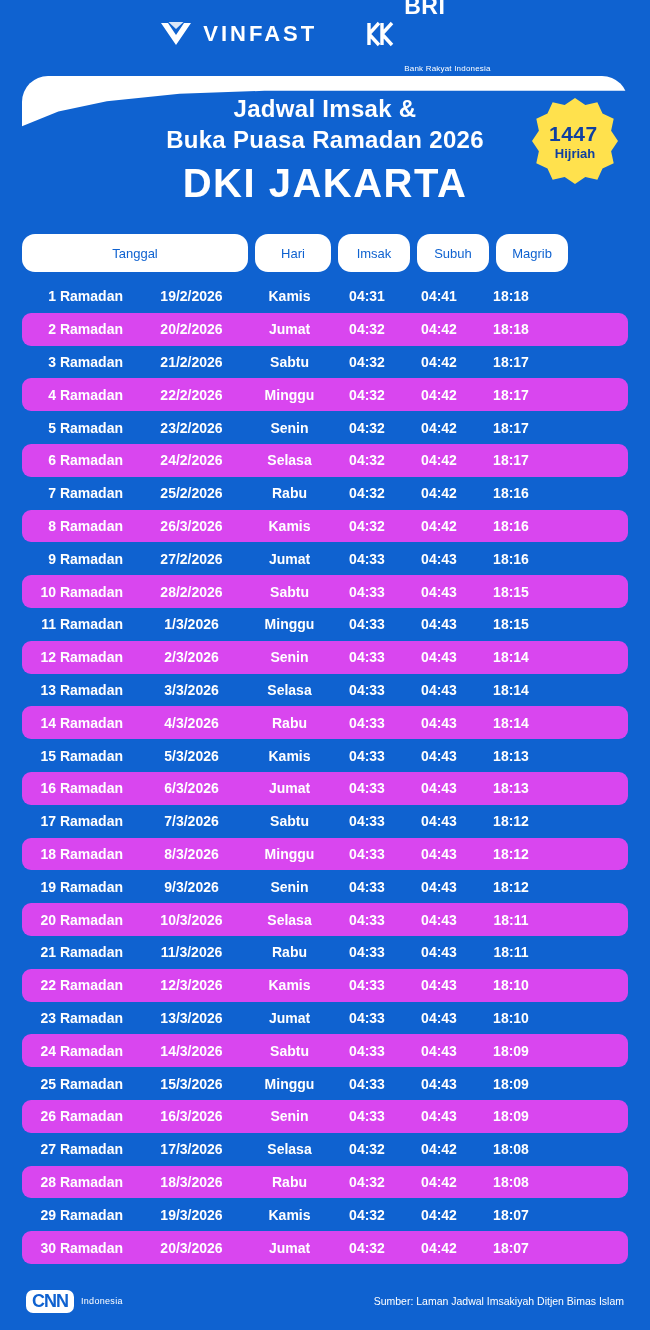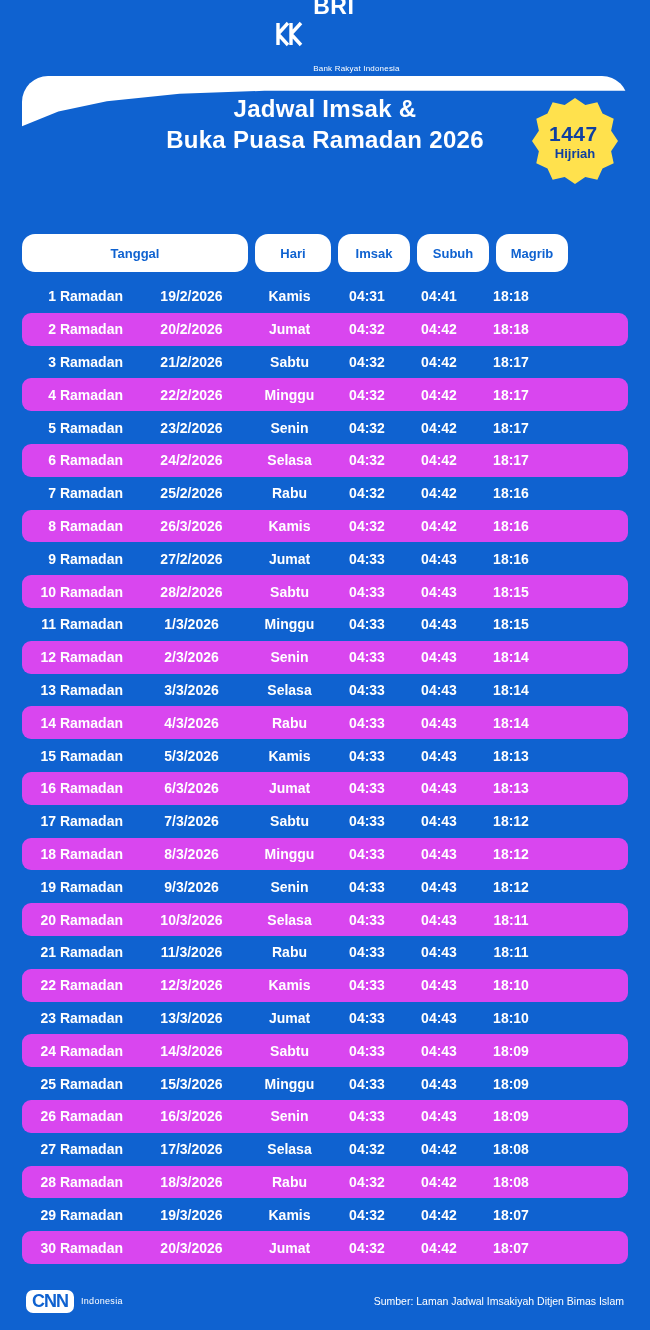--- a/index.html
+++ b/index.html
@@ -128,21 +128,21 @@
   }
   .th {
     background: #ffffff;
     border-radius: 13px;
     height: 38px;
     display: flex;
     align-items: center;
     justify-content: center;
     color: #0f62d0;
     font-size: 13px;
-    font-weight: bold;
+    font-weight: normal;
   }
   .th-date { flex: 0 0 226px; }
   .th-hari { flex: 0 0 76px; }
   .th-imsak { flex: 0 0 72px; }
   .th-subuh { flex: 0 0 72px; }
   .th-magrib { flex: 0 0 72px; }
 
   .row {
     display: flex;
     align-items: center;
@@ -187,20 +187,29 @@
   }
   .cnn-sub { color: #ffffff; font-size: 9px; letter-spacing: .3px; }
   .source { color: #ffffff; font-size: 10.5px; }
 </style>
 </head>
 <body>
 
 <div class="page">
 
   <div class="brandbar">
+    <div class="vinfast">
+      <span class="vinfast-mark">
+        <svg width="34" height="26" viewBox="0 0 34 26">
+          <path d="M2 2 L17 24 L32 2 L25 2 L17 14 L9 2 Z" fill="#ffffff"></path>
+          <path d="M9.5 1 L17 1 L24.5 1 L17 8 Z" fill="#ffffff" opacity="0.85"></path>
+        </svg>
+      </span>
+      <span class="vinfast-text">VINFAST</span>
+    </div>
     <div class="divider-dot"></div>
     <div class="bri">
       <span class="bri-mark">
         <svg width="30" height="28" viewBox="0 0 30 28">
           <path d="M3 3 L3 25 M3 14 L13 3 M3 14 L13 25" stroke="#ffffff" stroke-width="3.4" fill="none"></path>
           <path d="M16 3 L16 25 M16 14 L26 3 M16 14 L26 25" stroke="#ffffff" stroke-width="3.4" fill="none"></path>
         </svg>
       </span>
       <span class="bri-txt">
         <span class="bri-big">BRI</span>
@@ -208,20 +217,21 @@
       </span>
     </div>
   </div>
 
   <div class="header-wrap">
     <div class="header-white"></div>
     <div class="header-blue"></div>
     <div class="header-text">
       <div class="h-line1">Jadwal Imsak &amp;</div>
       <div class="h-line2">Buka Puasa Ramadan 2026</div>
+      <div class="h-city">DKI JAKARTA</div>
     </div>
     <div class="badge">
       <div class="badge-star"></div>
       <div class="badge-top">1447</div>
       <div class="badge-bot">Hijriah</div>
     </div>
   </div>
 
   <div class="table">
     <div class="thead">

